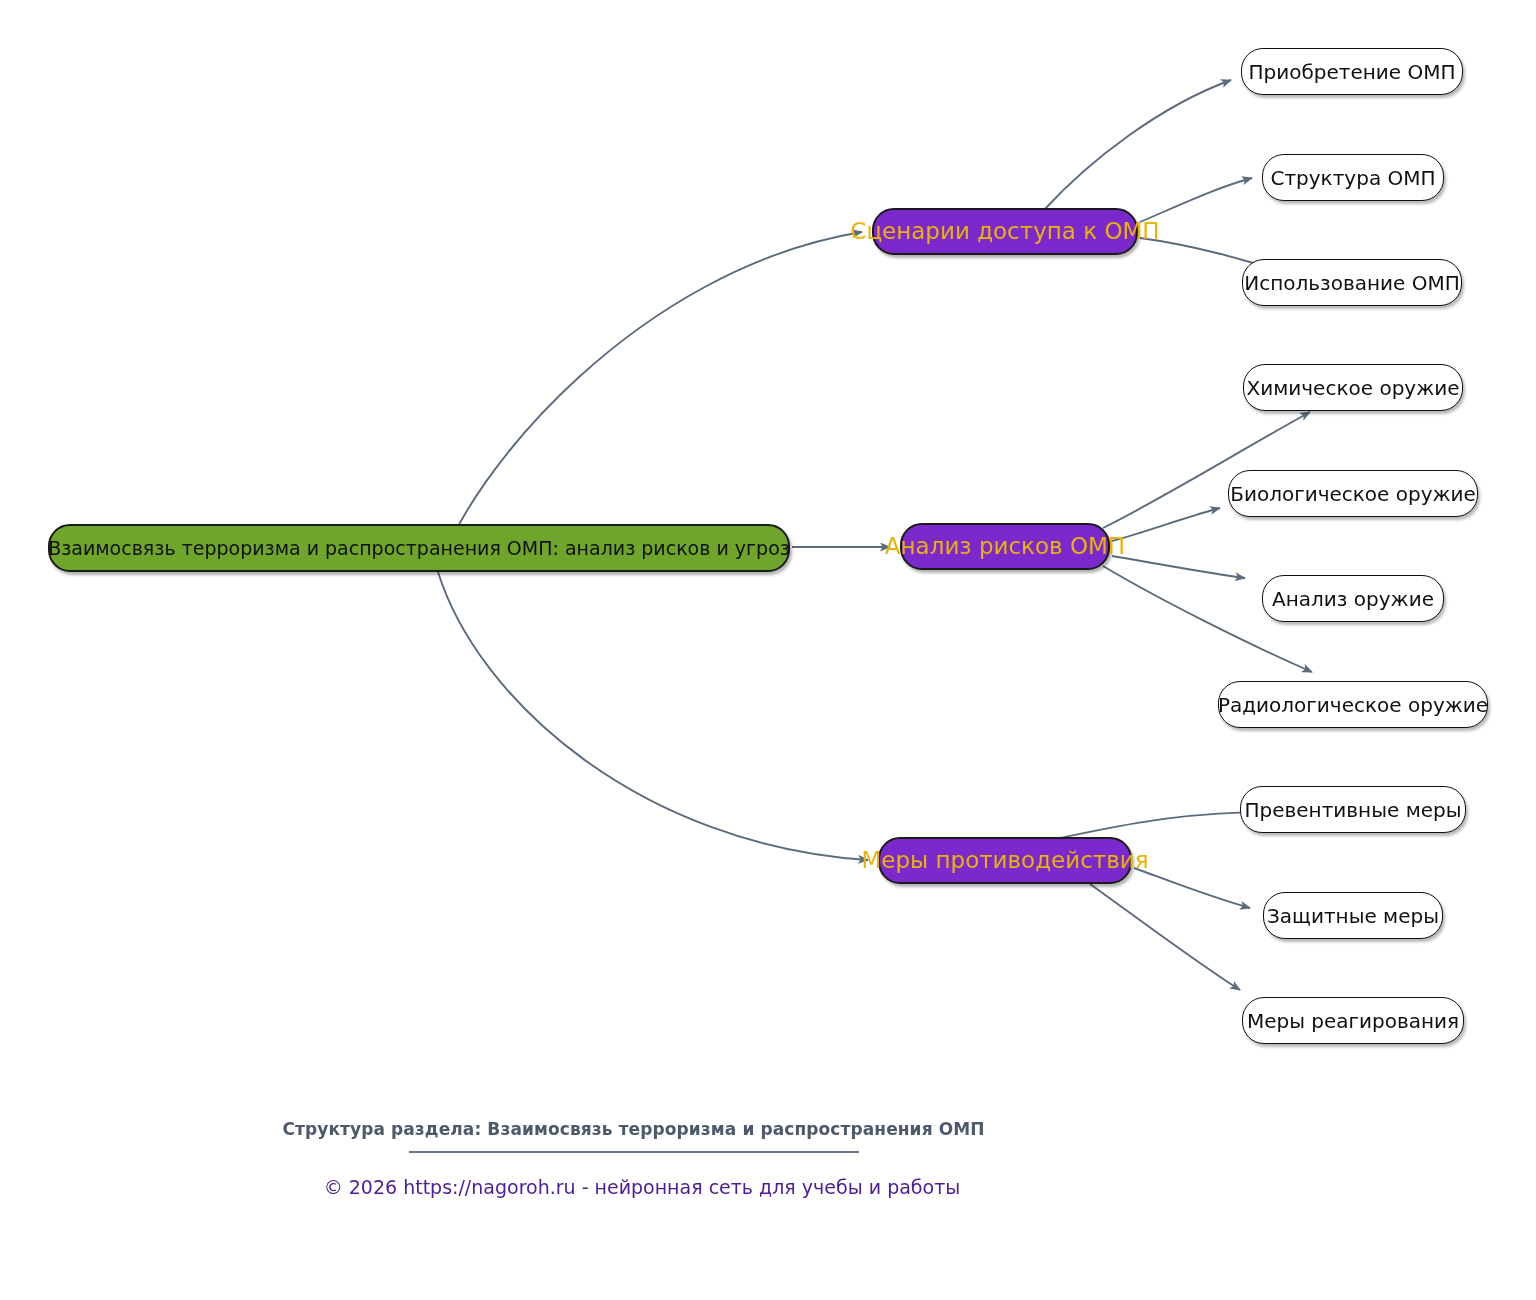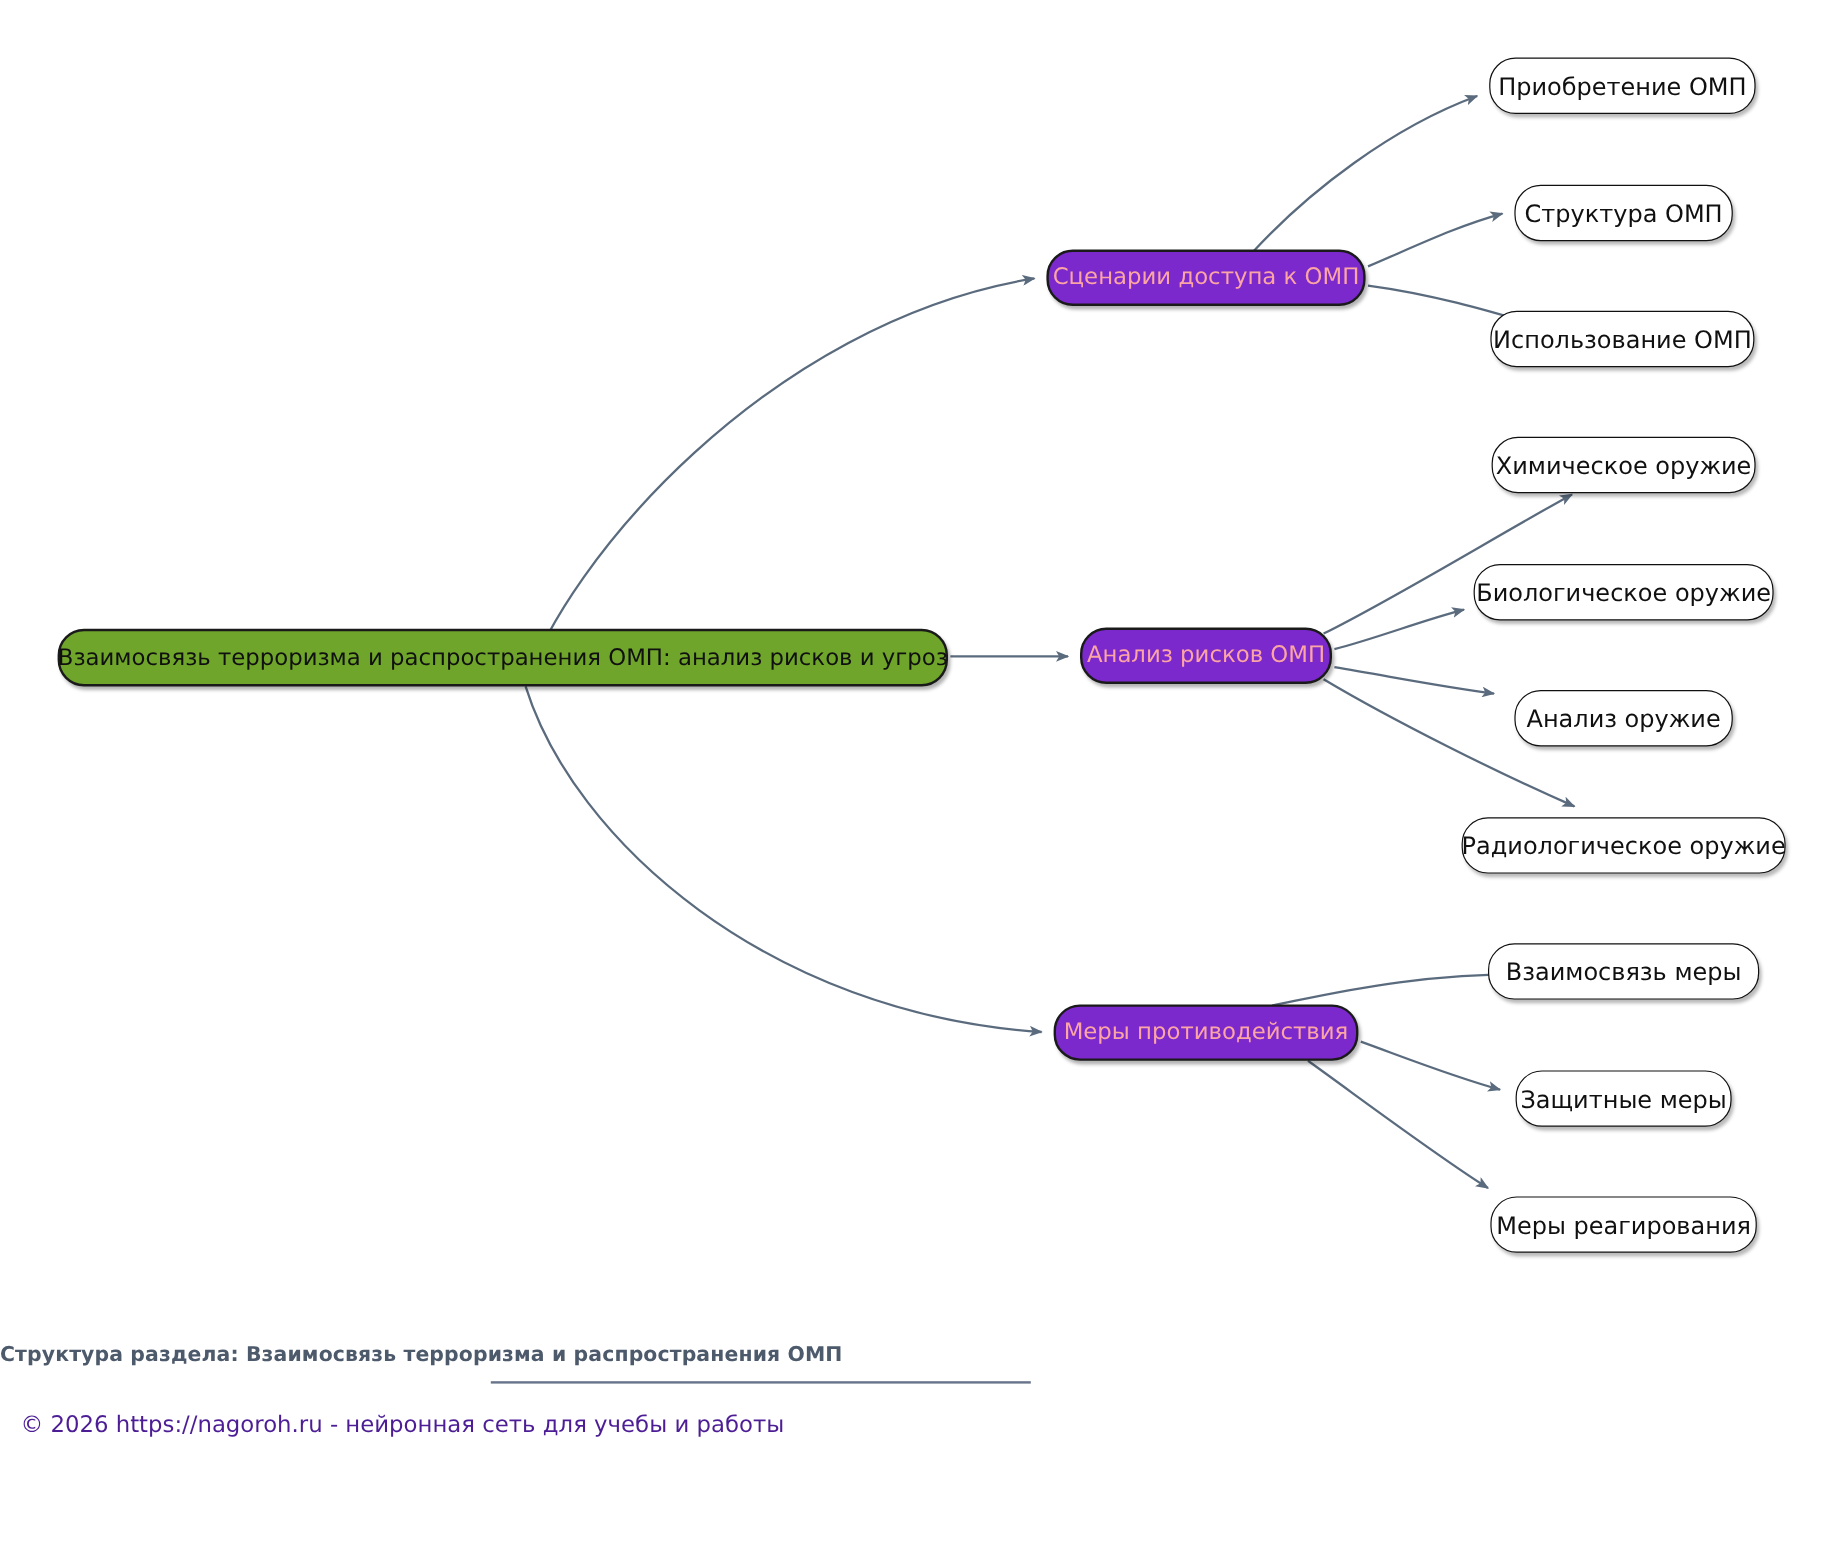--- a/index.html
+++ b/index.html
@@ -42,41 +42,41 @@
   .node-root {
     background: #6fa52a;
     border: 2px solid #1a1a1a;
     color: #101010;
     font-size: 19px;
     box-shadow: 2px 3px 3px rgba(0,0,0,0.30);
   }
   .node-branch {
     background: #7b28cc;
     border: 2px solid #1a1a1a;
-    color: #fca5a5;
-    font-size: 19px;
+    color: #eab308;
+    font-size: 23px;
     box-shadow: 2px 3px 3px rgba(0,0,0,0.30);
   }
   .node-leaf {
     background: #ffffff;
     border: 1.8px solid #101010;
     color: #101010;
     font-size: 20px;
     box-shadow: 2px 3px 3px rgba(0,0,0,0.28);
   }
   .node-label {
     display: block;
     padding: 0 4px;
   }
   #footer {
     position: absolute;
     left: 0;
     top: 1118px;
     width: 1267px;
-    text-align: left;
+    text-align: center;
   }
   .footer-title {
     color: #4d5a6b;
     font-size: 17px;
     font-weight: bold;
     line-height: 1.35;
     letter-spacing: 0.1px;
   }
   .footer-rule {
     margin: 10px auto 0 auto;
@@ -147,21 +147,21 @@
       <div class="node node-leaf" style="left: 1262px; top: 575px; width: 182px; height: 47px;">
         <span class="node-label">Анализ оружие</span>
       </div>
       <div class="node node-leaf" style="left: 1218px; top: 681px; width: 270px; height: 47px;">
         <span class="node-label">Радиологическое оружие</span>
       </div>
       <div class="node node-branch" style="left: 878px; top: 837px; width: 254px; height: 47px;">
         <span class="node-label">Меры противодействия</span>
       </div>
       <div class="node node-leaf" style="left: 1240px; top: 786px; width: 226px; height: 47px;">
-        <span class="node-label">Взаимосвязь меры</span>
+        <span class="node-label">Превентивные меры</span>
       </div>
       <div class="node node-leaf" style="left: 1263px; top: 892px; width: 180px; height: 47px; align-items: center;">
         <span class="node-label">Защитные меры</span>
       </div>
       <div class="node node-leaf" style="left: 1242px; top: 997px; width: 222px; height: 47px;">
         <span class="node-label">Меры реагирования</span>
       </div>
     </div>
 
   <div id="footer">

